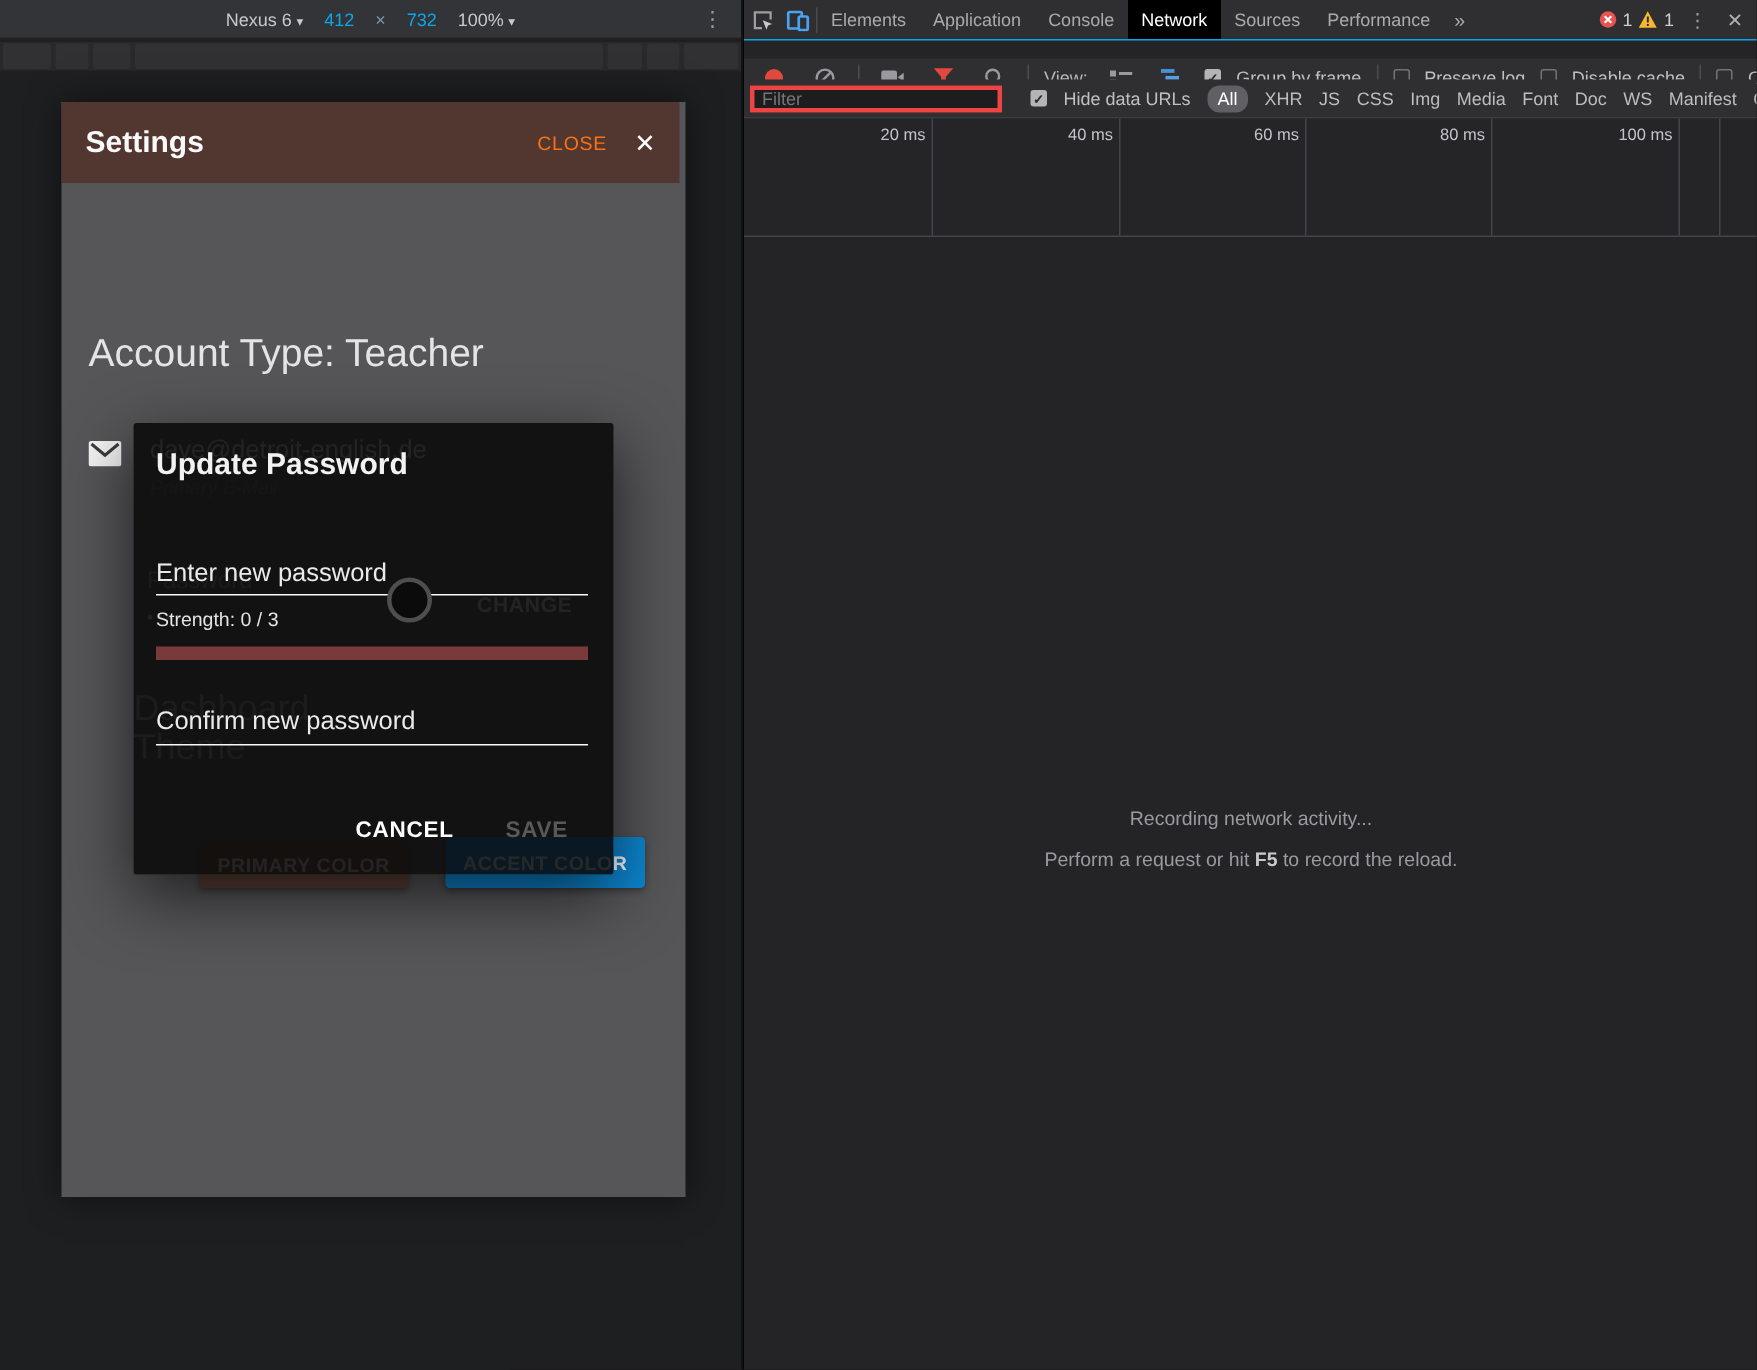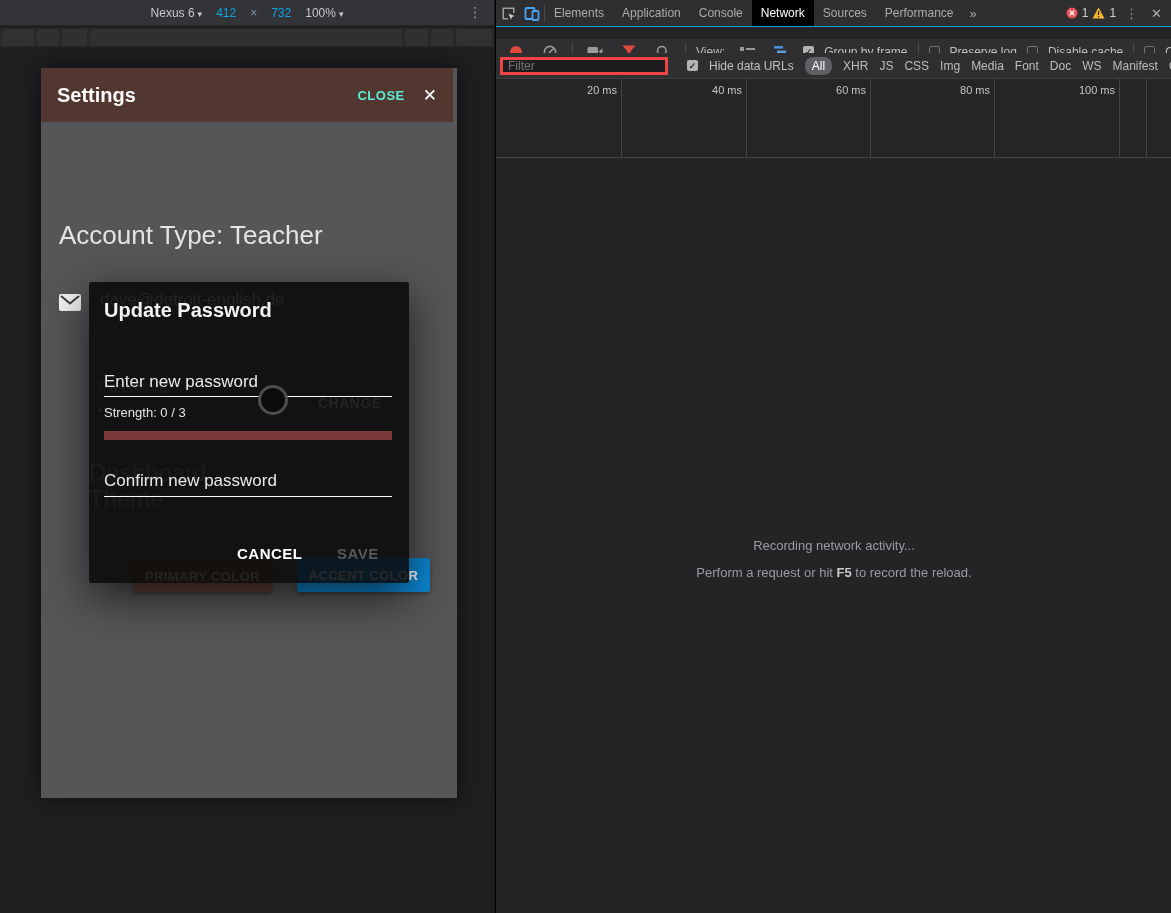--- a/index.html
+++ b/index.html
@@ -22,21 +22,21 @@
   .skel-box { background:#313134; border-radius:2px; height:17px; }
 
   
   .page { position:absolute; left:41px; top:68px; width:416px; height:730px; background:#565659;
           box-shadow:0 0 22px rgba(0,0,0,0.55); overflow:hidden; }
 
   .app-header { position:absolute; left:0; top:0; width:412px; height:54px; background:#523630;
                 display:flex; align-items:center; padding:0 16px; }
   .app-header .title { font-size:20px; font-weight:bold; color:#fafafa; }
   .app-header .right { margin-left:auto; display:flex; align-items:center; gap:18px; }
-  .app-header .close-label { font-size:13px; font-weight:bold; color:#5eead4; letter-spacing:0.5px; }
+  .app-header .close-label { font-size:13px; font-weight:normal; color:#f97316; letter-spacing:0.5px; }
   .app-header .close-x { font-size:17px; color:#fff; font-weight:400; }
 
   .tab-bar { position:absolute; left:0; top:54px; width:412px; height:69px; background:#0b86d0;
              display:flex; flex-direction:column; align-items:center; justify-content:center; gap:4px; }
   .tab-bar .tab-label { color:#fff; font-size:13px; font-weight:bold; letter-spacing:0.8px; }
   .tab-indicator { position:absolute; bottom:0; left:161px; width:90px; height:4px; background:#4c3129; }
 
   .account-type { position:absolute; left:18px; top:152px; font-size:26px; font-weight:300; color:#e4e4e6; }
 
   .email-icon { position:absolute; left:18px; top:226px; }

